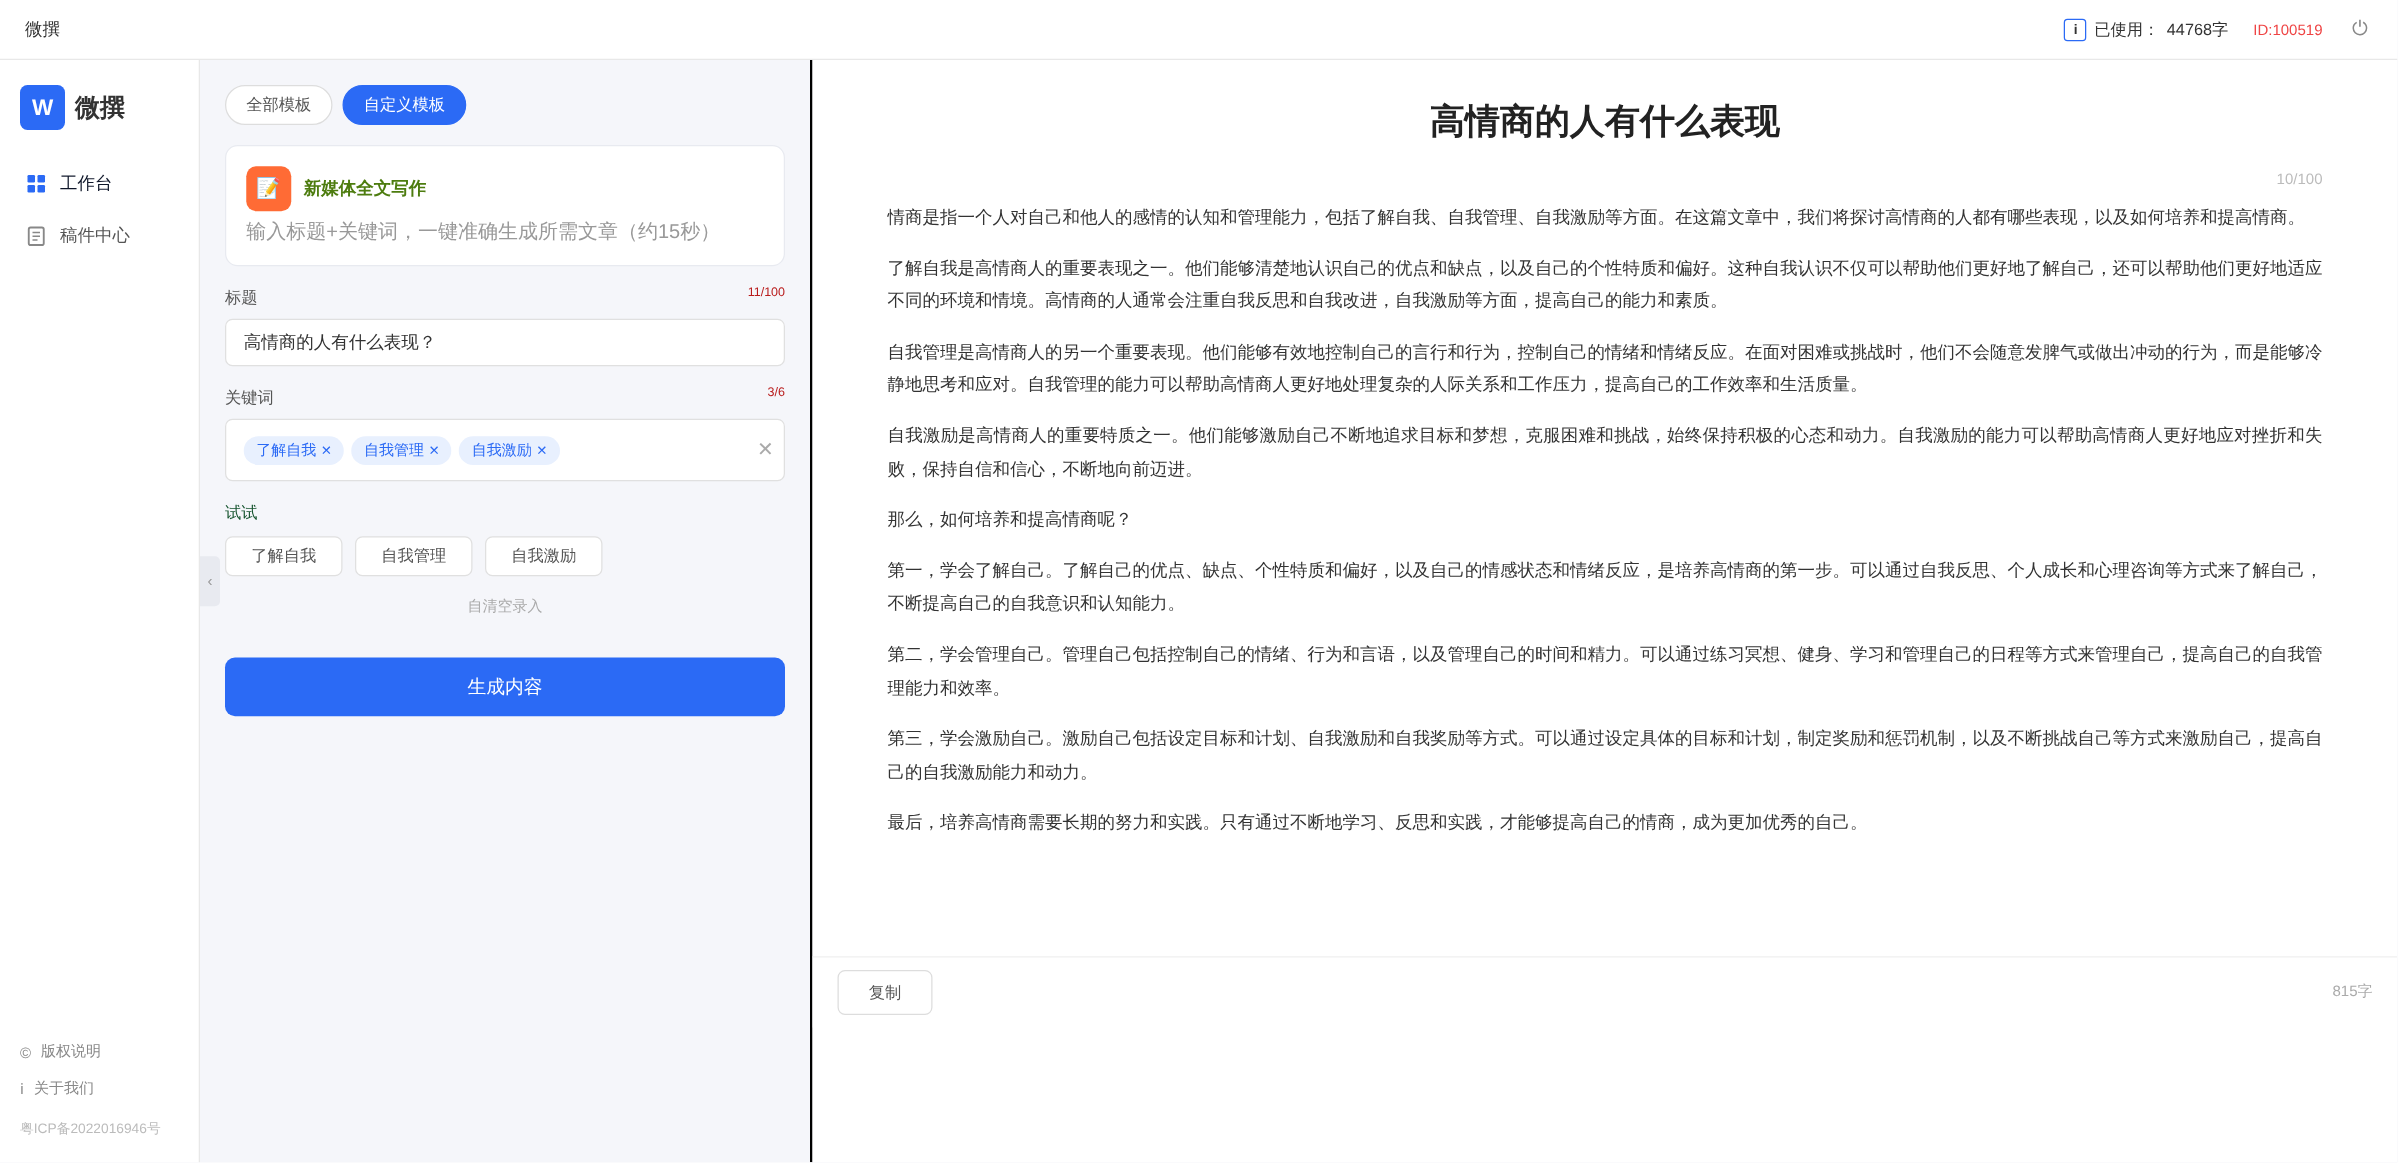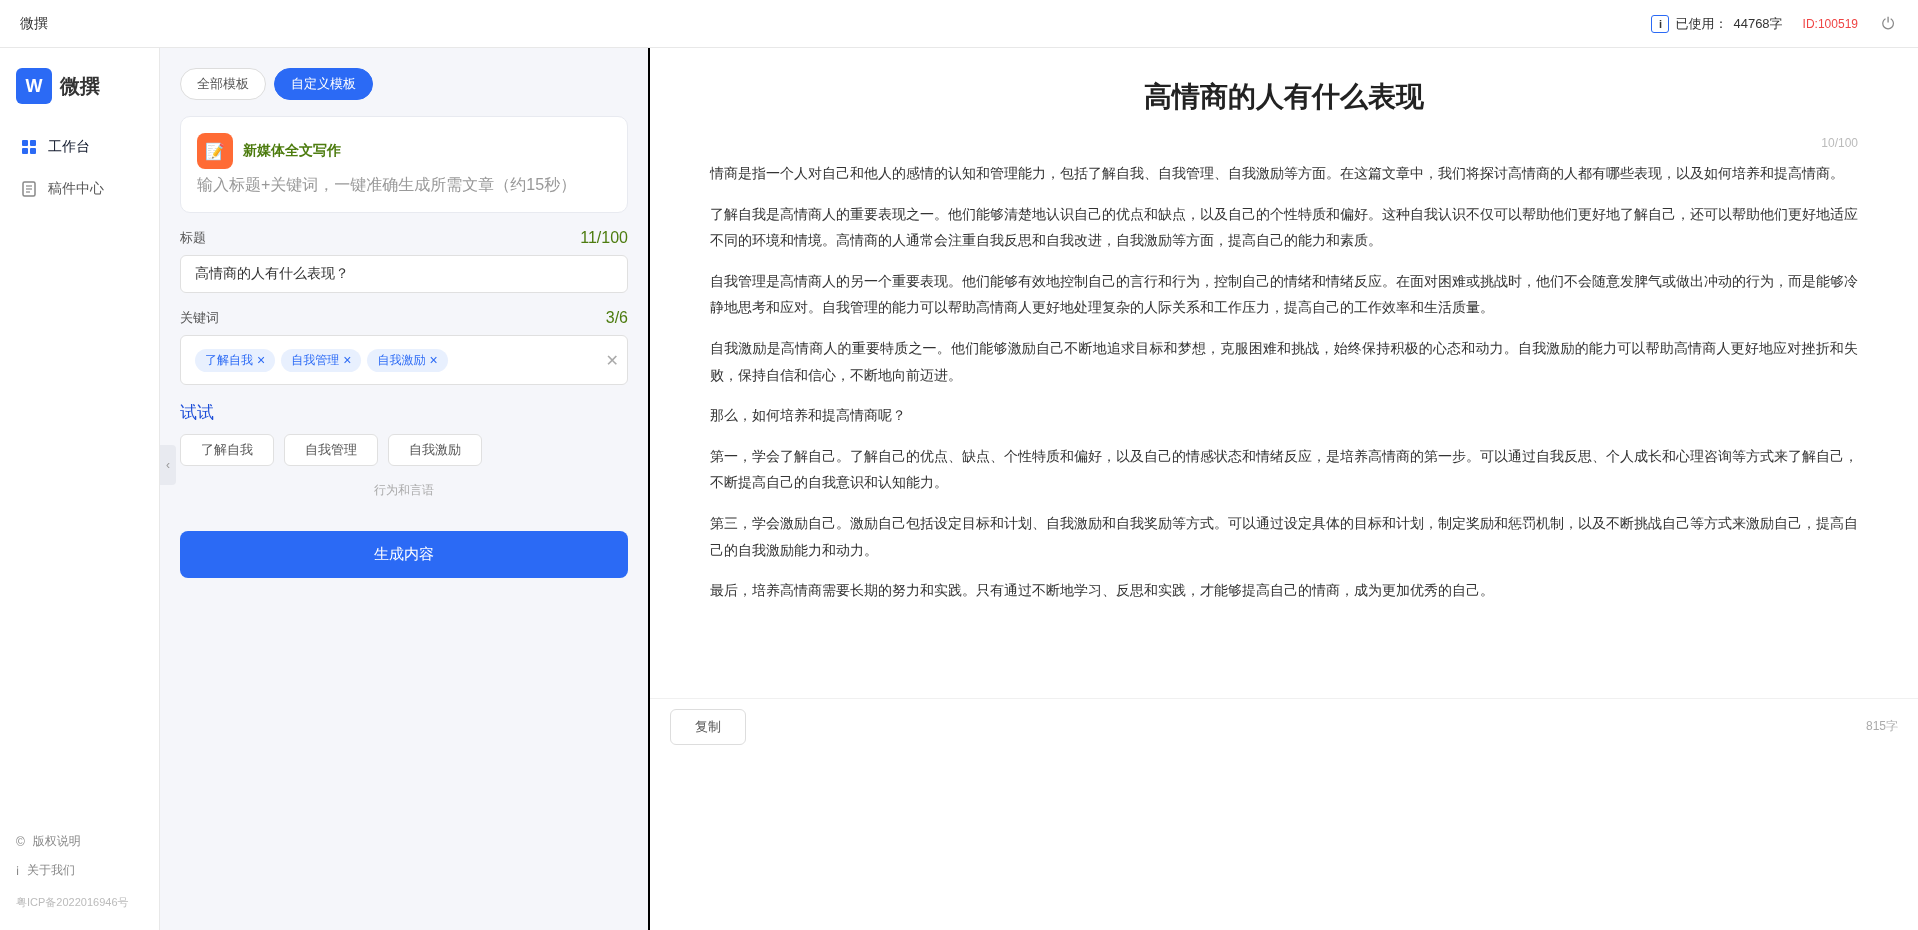--- a/index.html
+++ b/index.html
@@ -178,21 +178,21 @@
 
     
     .form-section { margin-bottom: 16px; }
     .form-label {
       font-size: 13px;
       color: #555;
       margin-bottom: 8px;
       display: flex;
       justify-content: space-between;
     }
-    .form-label-count { color: #4d7c0f; font-size: 16px; }
+    .form-label-count { color: #b91c1c; font-size: 10px; }
     .form-input {
       width: 100%;
       padding: 10px 14px;
       border: 1px solid #e0e0e0;
       border-radius: 6px;
       font-size: 14px;
       color: #333;
       background: #fff;
       outline: none;
     }
@@ -227,21 +227,21 @@
       right: 8px;
       top: 50%;
       transform: translateY(-50%);
       color: #aaa;
       cursor: pointer;
       font-size: 16px;
     }
 
     
     .test-section { margin-bottom: 16px; }
-    .test-label { font-size: 17px; color: #1d4ed8; margin-bottom: 10px; }
+    .test-label { font-size: 13px; color: #14532d; margin-bottom: 10px; }
     .test-tags { display: flex; gap: 10px; flex-wrap: wrap; margin-bottom: 8px; }
     .test-tag {
       padding: 6px 20px;
       border: 1px solid #e0e0e0;
       border-radius: 6px;
       font-size: 13px;
       color: #555;
       background: #fff;
       cursor: pointer;
     }
@@ -448,40 +448,41 @@
       </div>
 
       
       <div class="test-section">
         <div class="test-label">试试</div>
         <div class="test-tags">
           <div class="test-tag">了解自我</div>
           <div class="test-tag">自我管理</div>
           <div class="test-tag">自我激励</div>
         </div>
-        <div class="empty-hint">行为和言语</div>
+        <div class="empty-hint">自清空录入</div>
       </div>
 
       
       <button class="generate-btn">生成内容</button>
 
     </div>
 
     <div class="right-panel">
       <div class="article-header">
         <h1 class="article-title">高情商的人有什么表现</h1>
       </div>
       <div class="article-page-count">10/100</div>
       <div class="article-body" id="article-body">
       <p>情商是指一个人对自己和他人的感情的认知和管理能力，包括了解自我、自我管理、自我激励等方面。在这篇文章中，我们将探讨高情商的人都有哪些表现，以及如何培养和提高情商。</p>
           <p>了解自我是高情商人的重要表现之一。他们能够清楚地认识自己的优点和缺点，以及自己的个性特质和偏好。这种自我认识不仅可以帮助他们更好地了解自己，还可以帮助他们更好地适应不同的环境和情境。高情商的人通常会注重自我反思和自我改进，自我激励等方面，提高自己的能力和素质。</p>
           <p>自我管理是高情商人的另一个重要表现。他们能够有效地控制自己的言行和行为，控制自己的情绪和情绪反应。在面对困难或挑战时，他们不会随意发脾气或做出冲动的行为，而是能够冷静地思考和应对。自我管理的能力可以帮助高情商人更好地处理复杂的人际关系和工作压力，提高自己的工作效率和生活质量。</p>
           <p>自我激励是高情商人的重要特质之一。他们能够激励自己不断地追求目标和梦想，克服困难和挑战，始终保持积极的心态和动力。自我激励的能力可以帮助高情商人更好地应对挫折和失败，保持自信和信心，不断地向前迈进。</p>
           <p>那么，如何培养和提高情商呢？</p>
           <p>第一，学会了解自己。了解自己的优点、缺点、个性特质和偏好，以及自己的情感状态和情绪反应，是培养高情商的第一步。可以通过自我反思、个人成长和心理咨询等方式来了解自己，不断提高自己的自我意识和认知能力。</p>
+          <p>第二，学会管理自己。管理自己包括控制自己的情绪、行为和言语，以及管理自己的时间和精力。可以通过练习冥想、健身、学习和管理自己的日程等方式来管理自己，提高自己的自我管理能力和效率。</p>
           <p>第三，学会激励自己。激励自己包括设定目标和计划、自我激励和自我奖励等方式。可以通过设定具体的目标和计划，制定奖励和惩罚机制，以及不断挑战自己等方式来激励自己，提高自己的自我激励能力和动力。</p>
           <p>最后，培养高情商需要长期的努力和实践。只有通过不断地学习、反思和实践，才能够提高自己的情商，成为更加优秀的自己。</p>
         </div>
       <div class="right-panel-footer">
         <button class="copy-btn">复制</button>
         <span class="word-count">815字</span>
       </div>
     </div>
 
   </div>

